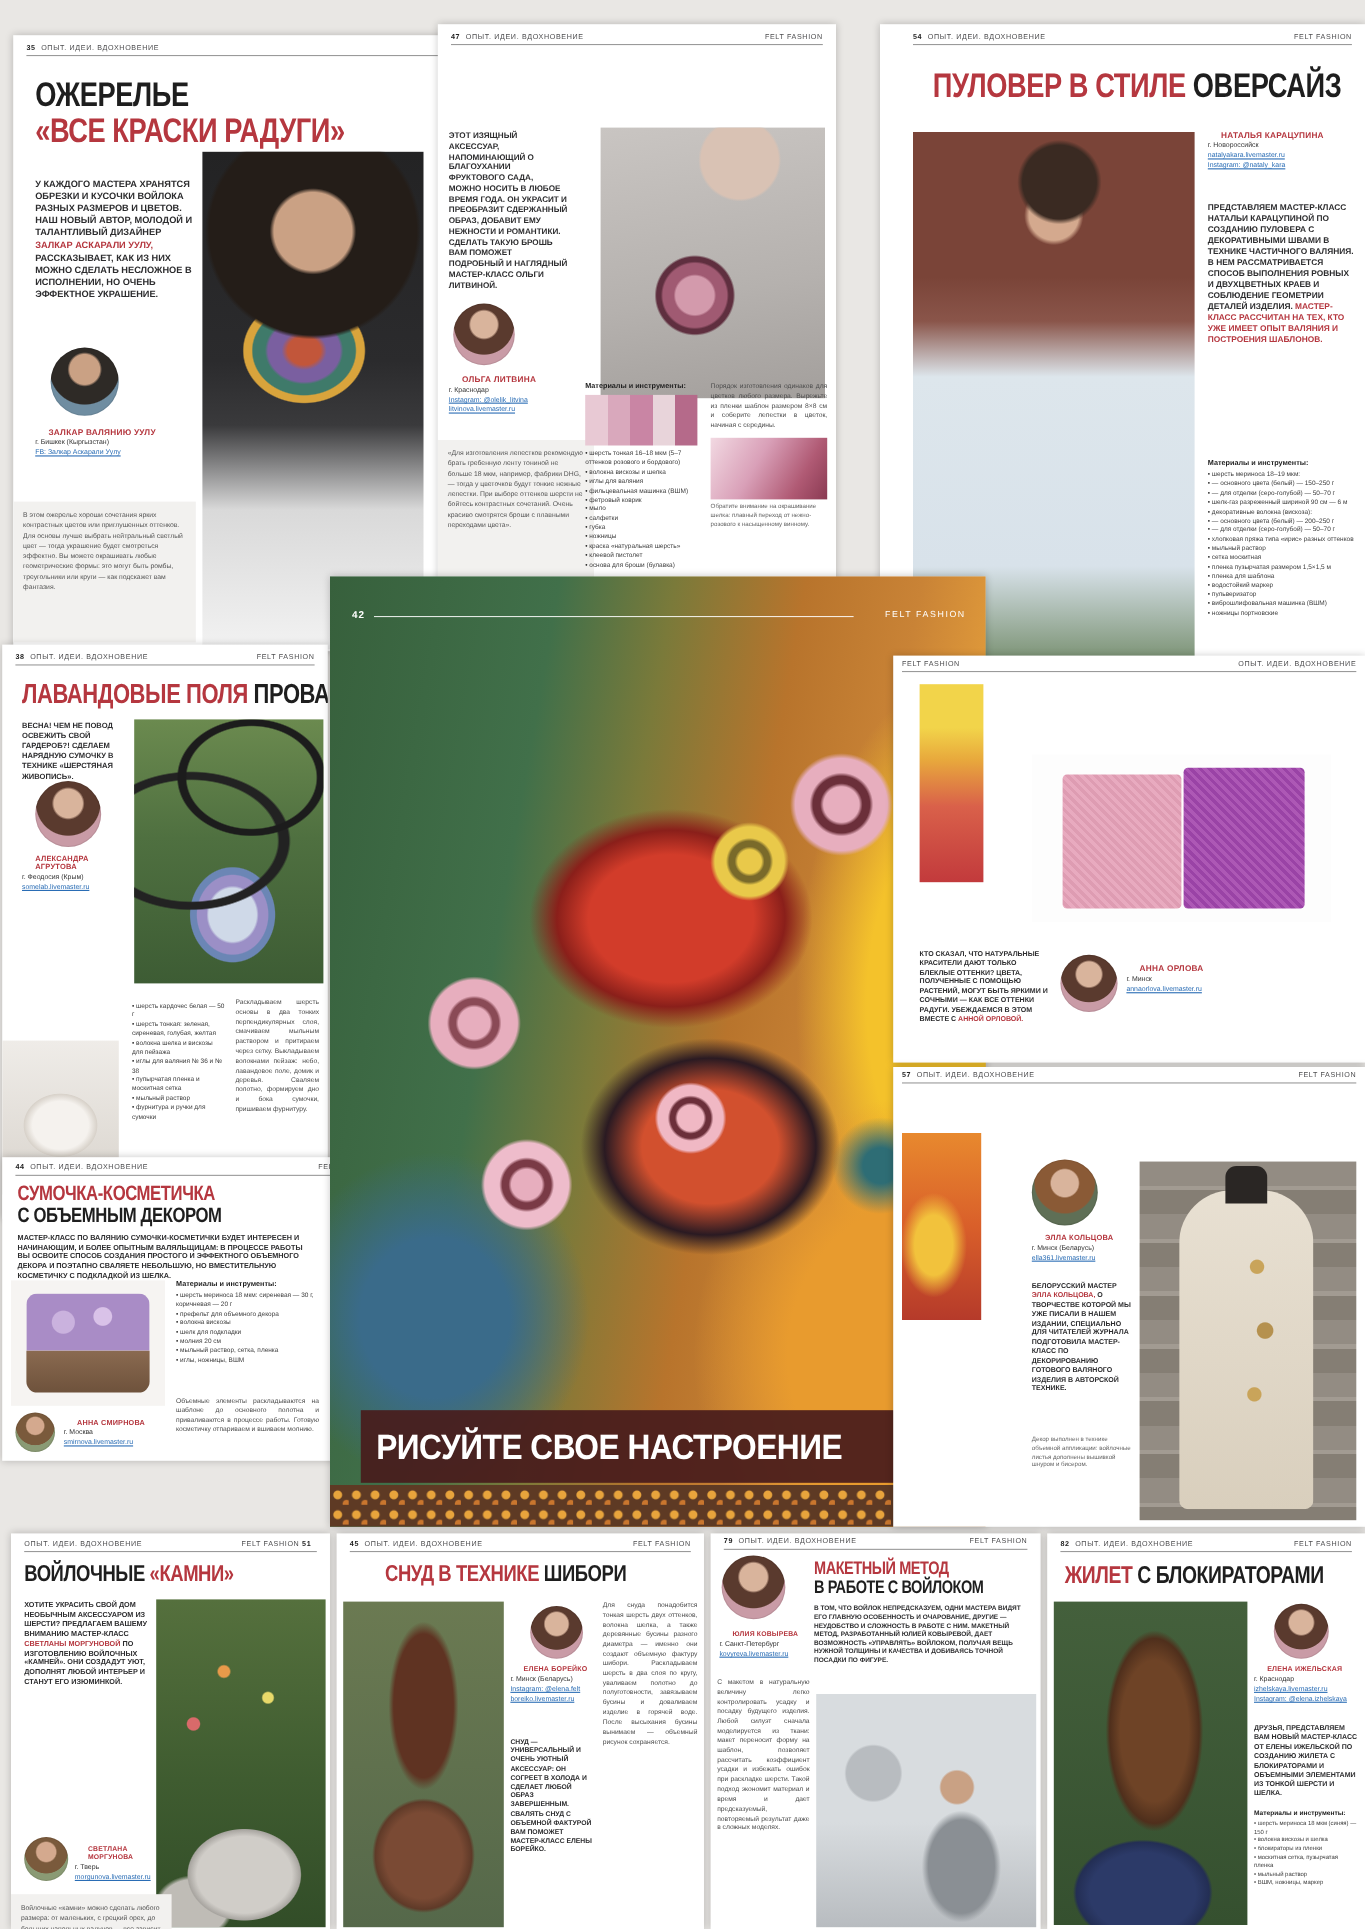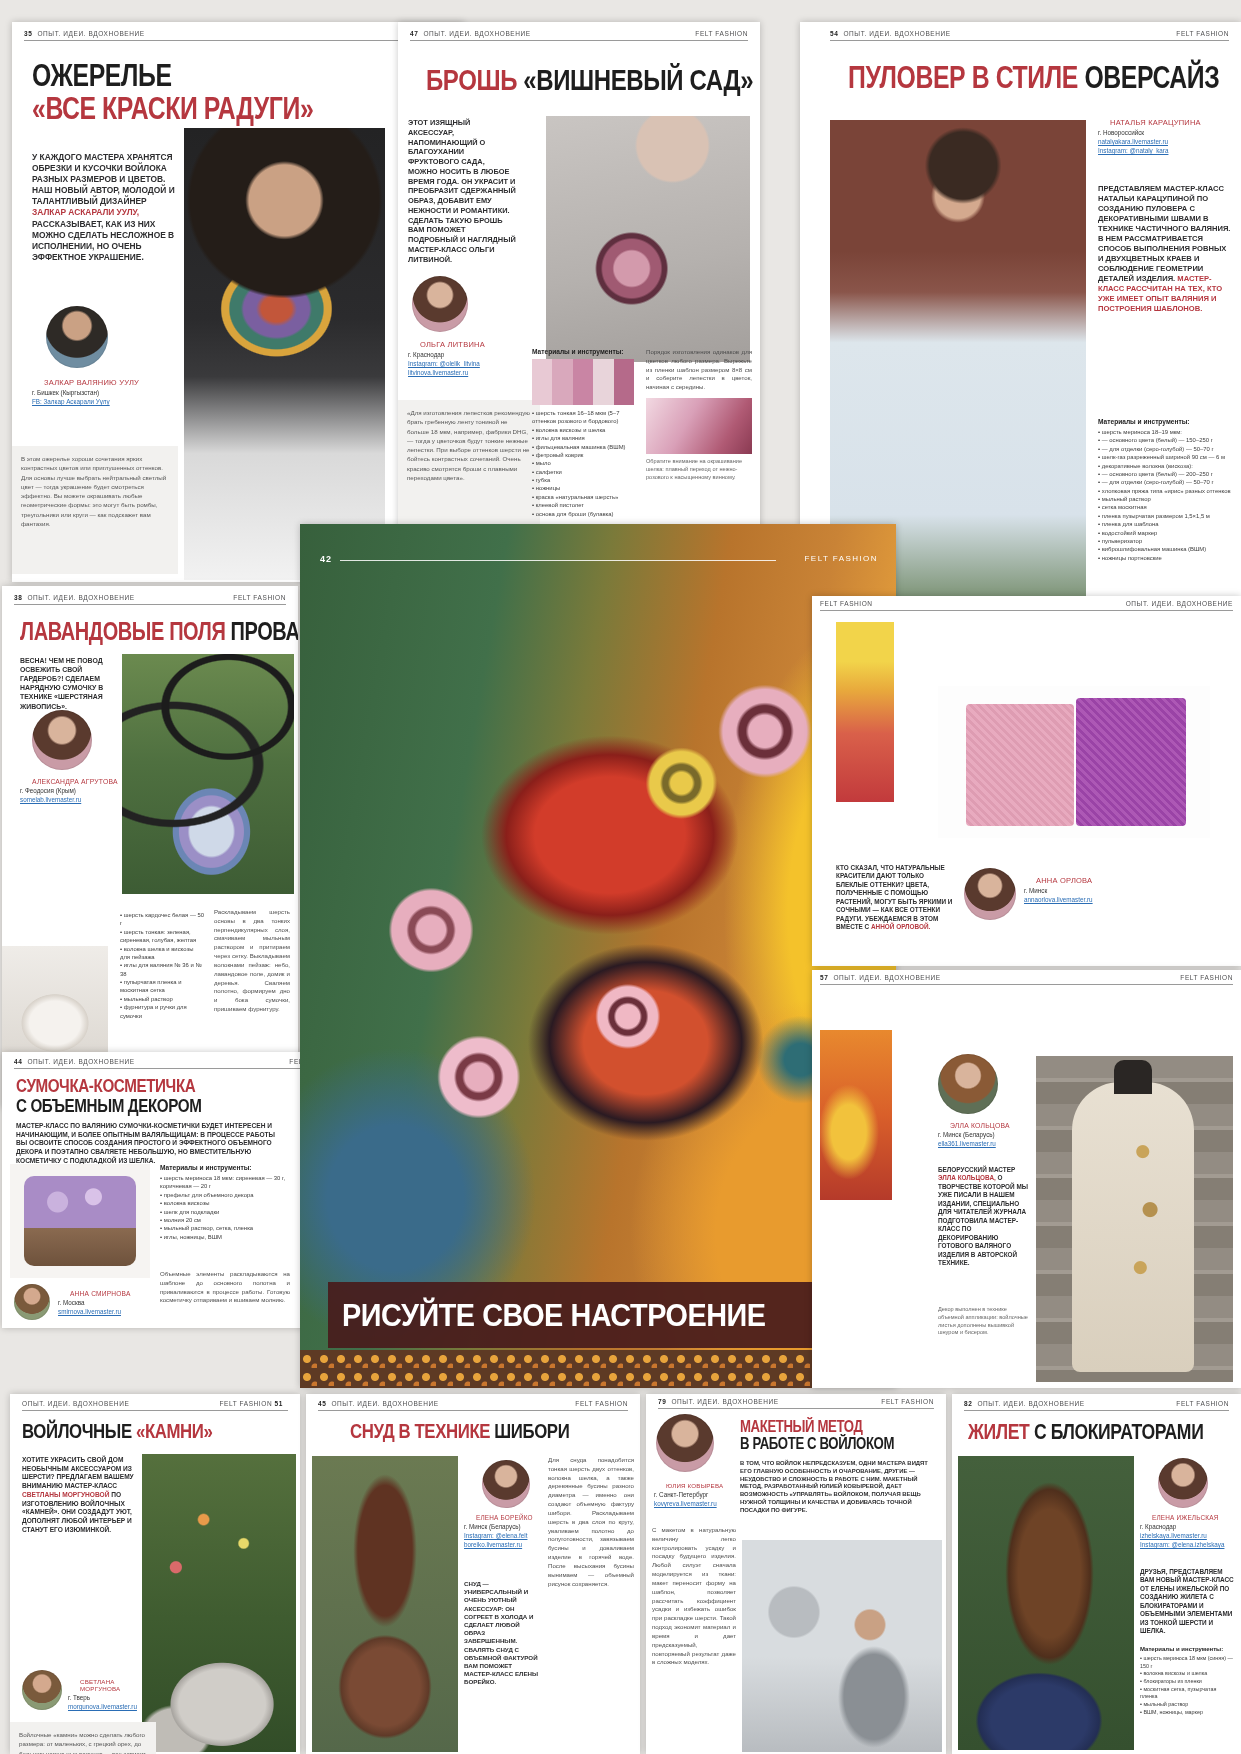--- a/index.html
+++ b/index.html
@@ -6,21 +6,21 @@
   body{width:1241px;height:1754px;position:relative;background:#e9e7e4;
        font-family:"Liberation Sans",sans-serif;color:#3f3f3f;overflow:hidden;}
   .pg{position:absolute;background:#fff;box-shadow:0 0 7px rgba(0,0,0,.22);overflow:hidden;}
   .hdr{position:absolute;left:12px;right:12px;display:flex;justify-content:space-between;
        font-size:6.5px;letter-spacing:.09em;color:#4e4e50;border-bottom:.7px solid #9a9a9a;padding-bottom:3px;}
   .hdr b{font-weight:700;color:#222;margin-right:5px;}
   .tl{position:absolute;font-weight:700;line-height:1.05;white-space:nowrap;color:#1e1e1e;}
   .cond{display:inline-block;transform:scaleX(.8);transform-origin:0 0;white-space:nowrap;letter-spacing:-.5px;}
   .red{color:#b5373f;}
   .lead{position:absolute;font-weight:700;text-transform:uppercase;color:#2d2d2f;line-height:1.32;text-align:left;}
-  .aname{font-size:7.5px;font-weight:400;color:#b5373f;letter-spacing:.03em;padding-left:12px;}
+  .aname{font-size:7.5px;font-weight:700;color:#b5373f;letter-spacing:.03em;padding-left:12px;}
   .acity{font-size:6.3px;color:#333;margin-top:2px;}
   .alink{font-size:6.3px;color:#2a6db5;text-decoration:underline;display:block;margin-top:2px;cursor:pointer;}
   .ablk{position:absolute;}
   .avatar{position:absolute;border-radius:50%;box-shadow:inset 0 0 0 1px rgba(0,0,0,.08);}
   .av1{background:radial-gradient(circle at 50% 32%,#caa184 0 26%,#2e2a26 30% 60%,#6f8da1 62% 100%);}
   .av2{background:radial-gradient(circle at 50% 34%,#d9b49c 0 26%,#5a3a2e 30% 58%,#c99ba6 60% 100%);}
   .av3{background:radial-gradient(circle at 50% 34%,#d4a98e 0 26%,#7a5a3c 30% 58%,#8a9a74 60% 100%);}
   .av4{background:radial-gradient(circle at 50% 36%,#d9b49c 0 25%,#8a5a36 28% 55%,#5f6f56 58% 100%);}
   .quote{position:absolute;background:#f2f1ef;padding:8px 9px;font-size:6.2px;line-height:1.5;color:#555;text-align:left;}
   .bodytxt{position:absolute;font-size:6.1px;line-height:1.45;color:#4c4c4c;text-align:justify;}
@@ -33,21 +33,21 @@
   .banner{position:absolute;background:rgba(72,28,28,.93);display:flex;align-items:center;}
   .dots{position:absolute;left:0;right:0;bottom:0;height:38px;background-color:#5e3a24;
         background-image:radial-gradient(circle at 7px 9px,#e8a43c 0 3.5px,rgba(0,0,0,0) 4.5px),
                          radial-gradient(circle at 15px 17px,#c9762e 0 3px,rgba(0,0,0,0) 4px);
         background-size:17px 18px;}
   .artrule{position:absolute;height:1px;background:rgba(255,255,255,.85);}
 </style>
 </head>
 <body>
 
-<div class="pg" style="left:12px;top:22px;width:452px;height:560px;">
+<div class="pg" style="left:12px;top:32px;width:452px;height:560px;">
   <div class="hdr" style="top:8px;">
     <span><b>35</b><span>ОПЫТ. ИДЕИ. ВДОХНОВЕНИЕ</span></span>
     <span>FELT FASHION</span>
   </div>
   <div class="tl" style="left:20px;top:38px;font-size:31px;">
     <span class="cond"><span>ОЖЕРЕЛЬЕ</span></span><br>
     <span class="cond red"><span>«ВСЕ КРАСКИ РАДУГИ»</span></span>
   </div>
   <div class="lead" style="left:20px;top:130px;width:150px;font-size:8.4px;">
     <span>У КАЖДОГО МАСТЕРА ХРАНЯТСЯ ОБРЕЗКИ И КУСОЧКИ ВОЙЛОКА РАЗНЫХ РАЗМЕРОВ И ЦВЕТОВ. НАШ НОВЫЙ АВТОР, МОЛОДОЙ И ТАЛАНТЛИВЫЙ ДИЗАЙНЕР </span><span class="red">ЗАЛКАР АСКАРАЛИ УУЛУ,</span><span> РАССКАЗЫВАЕТ, КАК ИЗ НИХ МОЖНО СДЕЛАТЬ НЕСЛОЖНОЕ В ИСПОЛНЕНИИ, НО ОЧЕНЬ ЭФФЕКТНОЕ УКРАШЕНИЕ.</span>
@@ -65,23 +65,20 @@
        background:
         radial-gradient(circle at 50% 16%, #caa184 0 9%, #241d18 10% 24%, rgba(0,0,0,0) 25%),
         radial-gradient(ellipse 34% 13% at 46% 40%, #c2563a 0 22%, #7a5fa0 30% 48%, #3f7a6a 52% 68%, #d9a43c 70% 80%, rgba(0,0,0,0) 82%),
         linear-gradient(180deg,#232324 0%,#2b2b2d 42%,#3a3a3c 55%,#d9d9d9 72%,#f2f2f2 100%);"></div>
 </div>
 
 <div class="pg" style="left:398px;top:22px;width:362px;height:538px;">
   <div class="hdr" style="top:8px;">
     <span><b>47</b><span>ОПЫТ. ИДЕИ. ВДОХНОВЕНИЕ</span></span>
     <span>FELT FASHION</span>
-  </div>
-  <div class="tl" style="left:28px;top:42px;font-size:30px;">
-    <span class="cond"><span class="red">БРОШЬ</span> <span>«ВИШНЕВЫЙ САД»</span></span>
   </div>
   <div class="lead" style="left:10px;top:96px;width:108px;font-size:7.4px;">
     <span>ЭТОТ ИЗЯЩНЫЙ АКСЕССУАР, НАПОМИНАЮЩИЙ О БЛАГОУХАНИИ ФРУКТОВОГО САДА, МОЖНО НОСИТЬ В ЛЮБОЕ ВРЕМЯ ГОДА. ОН УКРАСИТ И ПРЕОБРАЗИТ СДЕРЖАННЫЙ ОБРАЗ, ДОБАВИТ ЕМУ НЕЖНОСТИ И РОМАНТИКИ. СДЕЛАТЬ ТАКУЮ БРОШЬ ВАМ ПОМОЖЕТ ПОДРОБНЫЙ И НАГЛЯДНЫЙ МАСТЕР-КЛАСС ОЛЬГИ ЛИТВИНОЙ.</span>
   </div>
   <div class="ph" style="left:148px;top:94px;width:204px;height:246px;
        background:
         radial-gradient(circle at 62% 12%, #d9c2b4 0 14%, rgba(0,0,0,0) 15%),
         radial-gradient(circle at 42% 62%, #d39aac 0 9%, #a05a72 10% 15%, #5f2f3f 16% 18%, rgba(0,0,0,0) 19%),
         linear-gradient(170deg,#c9c5c2 0%,#b5b1ae 60%,#a39f9c 100%);"></div>
   <div class="avatar av2" style="left:14px;top:254px;width:56px;height:56px;"></div>

